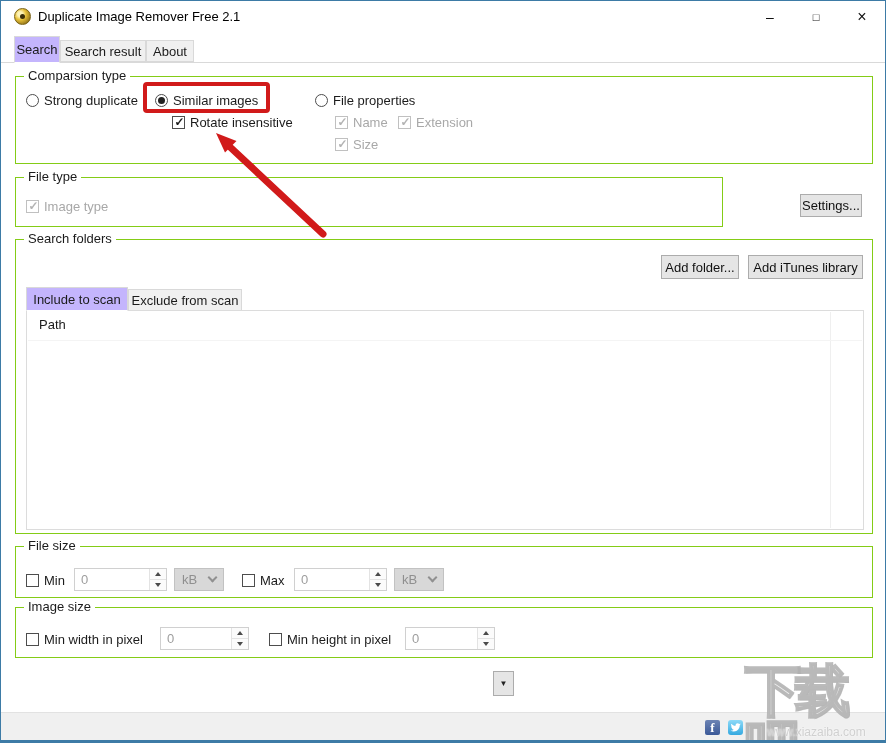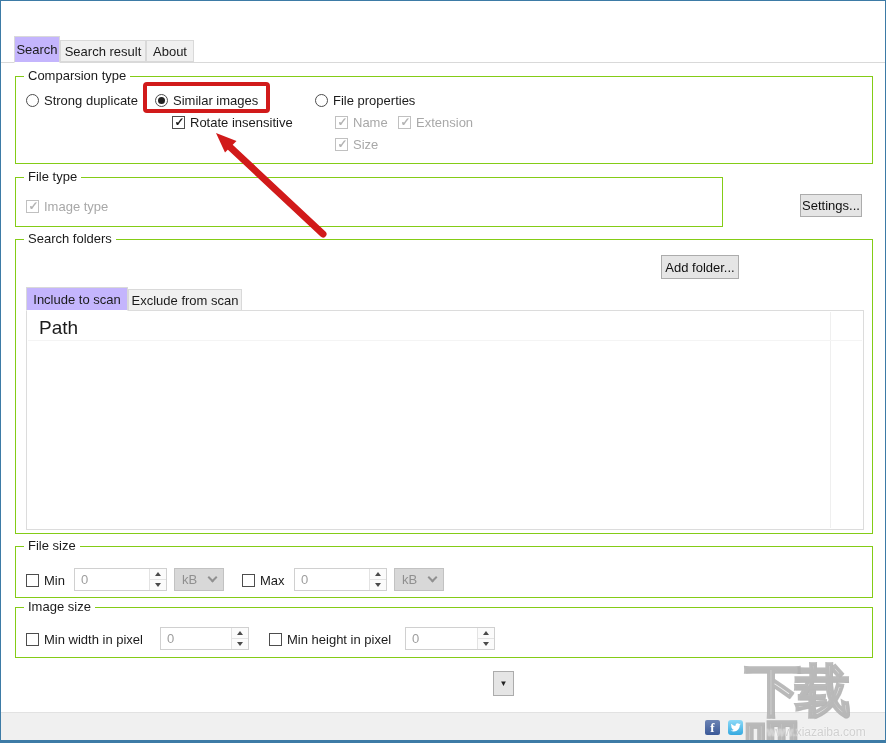--- a/index.html
+++ b/index.html
@@ -65,21 +65,21 @@
   .tri-down { width: 0; height: 0; border-left: 3px solid transparent; border-right: 3px solid transparent;
             border-top: 4px solid #4a4a4a; }
 
   .combo { position: absolute; background: #d8d8d8; border: 1px solid #c2c2c2; display: flex;
            align-items: center; justify-content: space-between; padding: 0 7px; font-size: 13px;
            color: #8f8f8f; }
   .chev { width: 7px; height: 7px; border-right: 2px solid #909090; border-bottom: 2px solid #909090;
           transform: rotate(45deg); margin-top: -4px; flex: none; }
 
   .list-panel { position: absolute; border: 1px solid #dcdcdc; background: #fff; }
-  .path-header { position: absolute; left: 12px; top: 6px; font-size: 19px; color: #1b1b1b; }
+  .path-header { position: absolute; left: 12px; top: 6px; font-size: 13px; color: #1b1b1b; }
   .col-divider { position: absolute; left: 803px; top: 1px; bottom: 1px; width: 1px; background: #efefef; }
   .hdr-line { position: absolute; left: 1px; right: 1px; top: 29px; height: 1px; background: #f4f4f4; }
 
   
   .start-arrow { font-size: 8px; color: #222; }
 
   
   .statusbar { position: absolute; left: 0; right: 0; bottom: 0; height: 28px; background: #f0f0f0;
                border-top: 1px solid #e2e2e2; }
   .fb-icon { position: absolute; left: 704px; top: 7px; width: 15px; height: 15px; border-radius: 2px;
@@ -99,20 +99,29 @@
                color: rgba(205,205,205,0.95); text-shadow: 0 0 2px #fff; pointer-events: none; }
 
   .annotation-overlay { position: absolute; left: 0; top: 0; width: 886px; height: 743px;
                z-index: 40; pointer-events: none; }
 </style>
 </head>
 <body>
 
 <div class="window">
 
+  <div class="titlebar">
+    <div class="app-icon"></div>
+    <div class="title-text">Duplicate Image Remover Free 2.1</div>
+    <div class="winbtns">
+      <div class="winbtn min">–</div>
+      <div class="winbtn max">□</div>
+      <div class="winbtn close">×</div>
+    </div>
+  </div>
 
   <div class="tab active" style="left:13px; top:35px; width:46px; height:27px;">Search</div>
   <div class="tab" style="left:59px; top:39px; width:86px; height:22px;">Search result</div>
   <div class="tab" style="left:145px; top:39px; width:48px; height:22px;">About</div>
 
   <div class="page"></div>
 
   <div class="groupbox" style="left:14px; top:75px; width:858px; height:88px;">
     <span class="legend">Comparsion type</span>
 
@@ -170,20 +179,21 @@
         </span>
       <span>Image type</span>
     </div>
     <div class="btn" style="left:784px; top:16px; width:62px; height:23px;">Settings...</div>
   </div>
 
   <div class="groupbox" style="left:14px; top:238px; width:858px; height:295px;">
     <span class="legend">Search folders</span>
 
     <div class="btn" style="left:645px; top:15px; width:78px; height:24px;">Add folder...</div>
+    <div class="btn" style="left:732px; top:15px; width:115px; height:24px;">Add iTunes library</div>
 
     <div class="tab active" style="left:10px; top:47px; width:102px; height:24px;">Include to scan</div>
     <div class="tab" style="left:112px; top:49px; width:114px; height:22px;">Exclude from scan</div>
 
     <div class="list-panel" style="left:10px; top:70px; width:838px; height:220px;">
       <div class="path-header">Path</div>
       <div class="col-divider"></div>
       <div class="hdr-line"></div>
     </div>
   </div>

